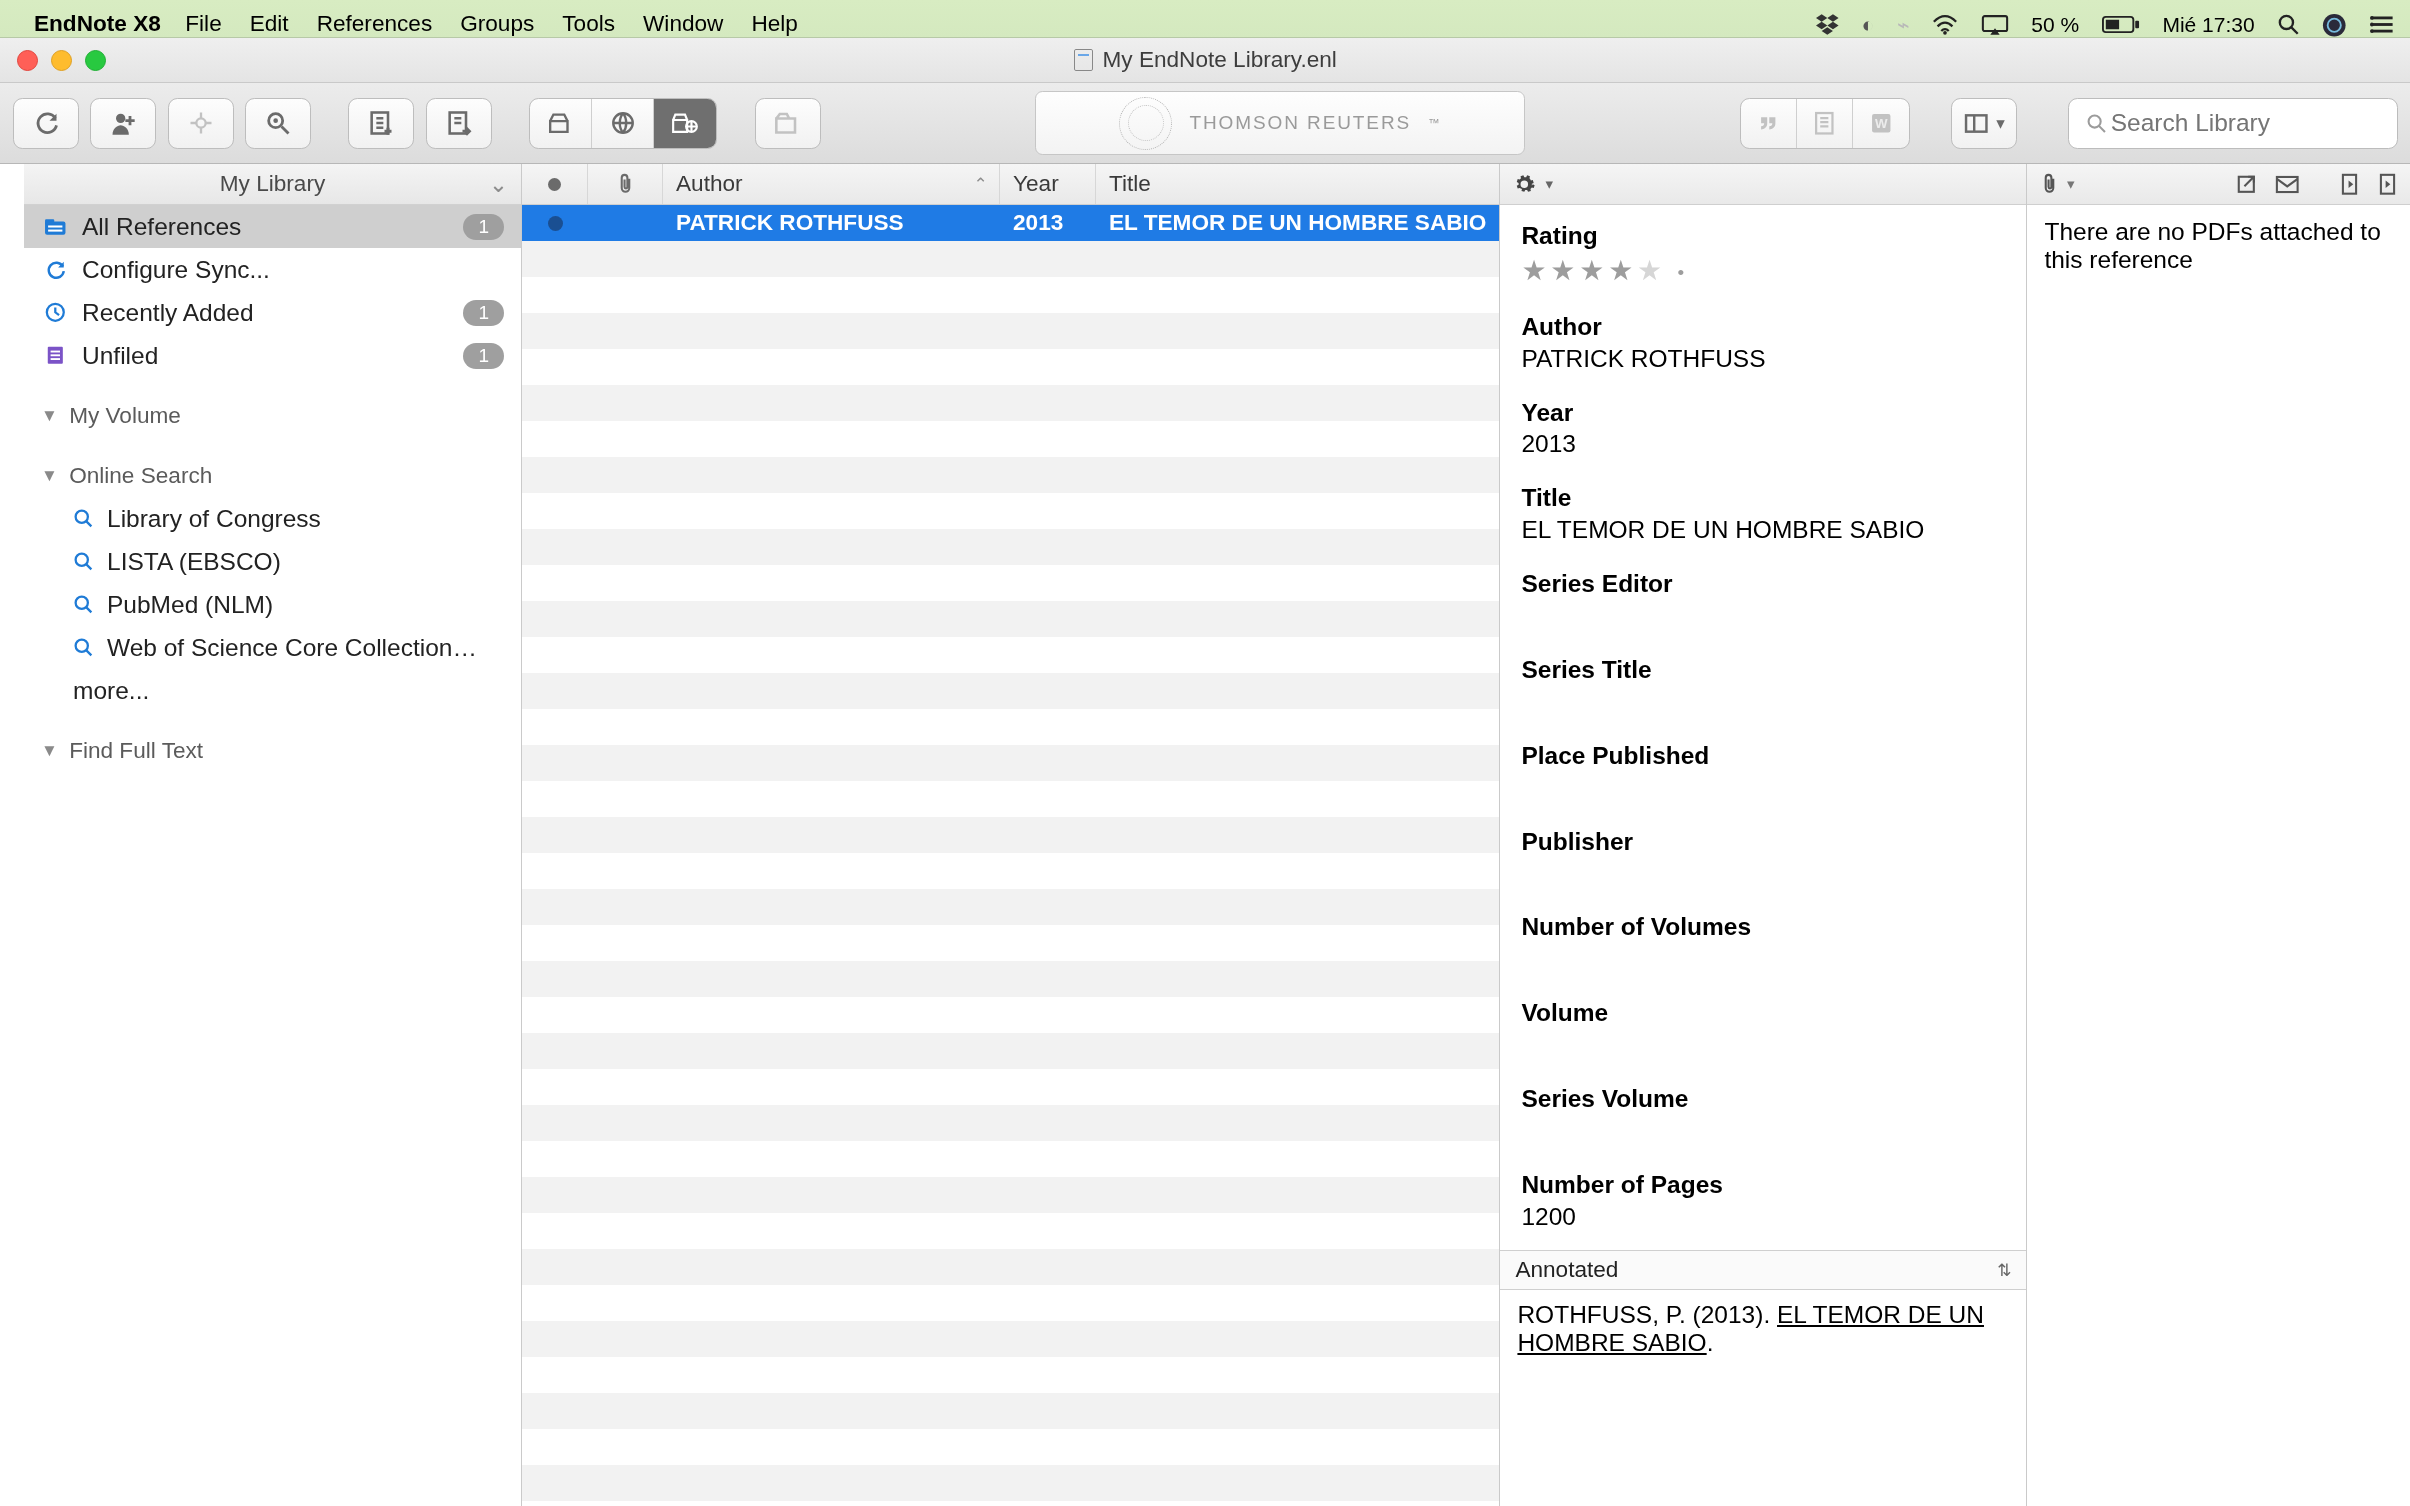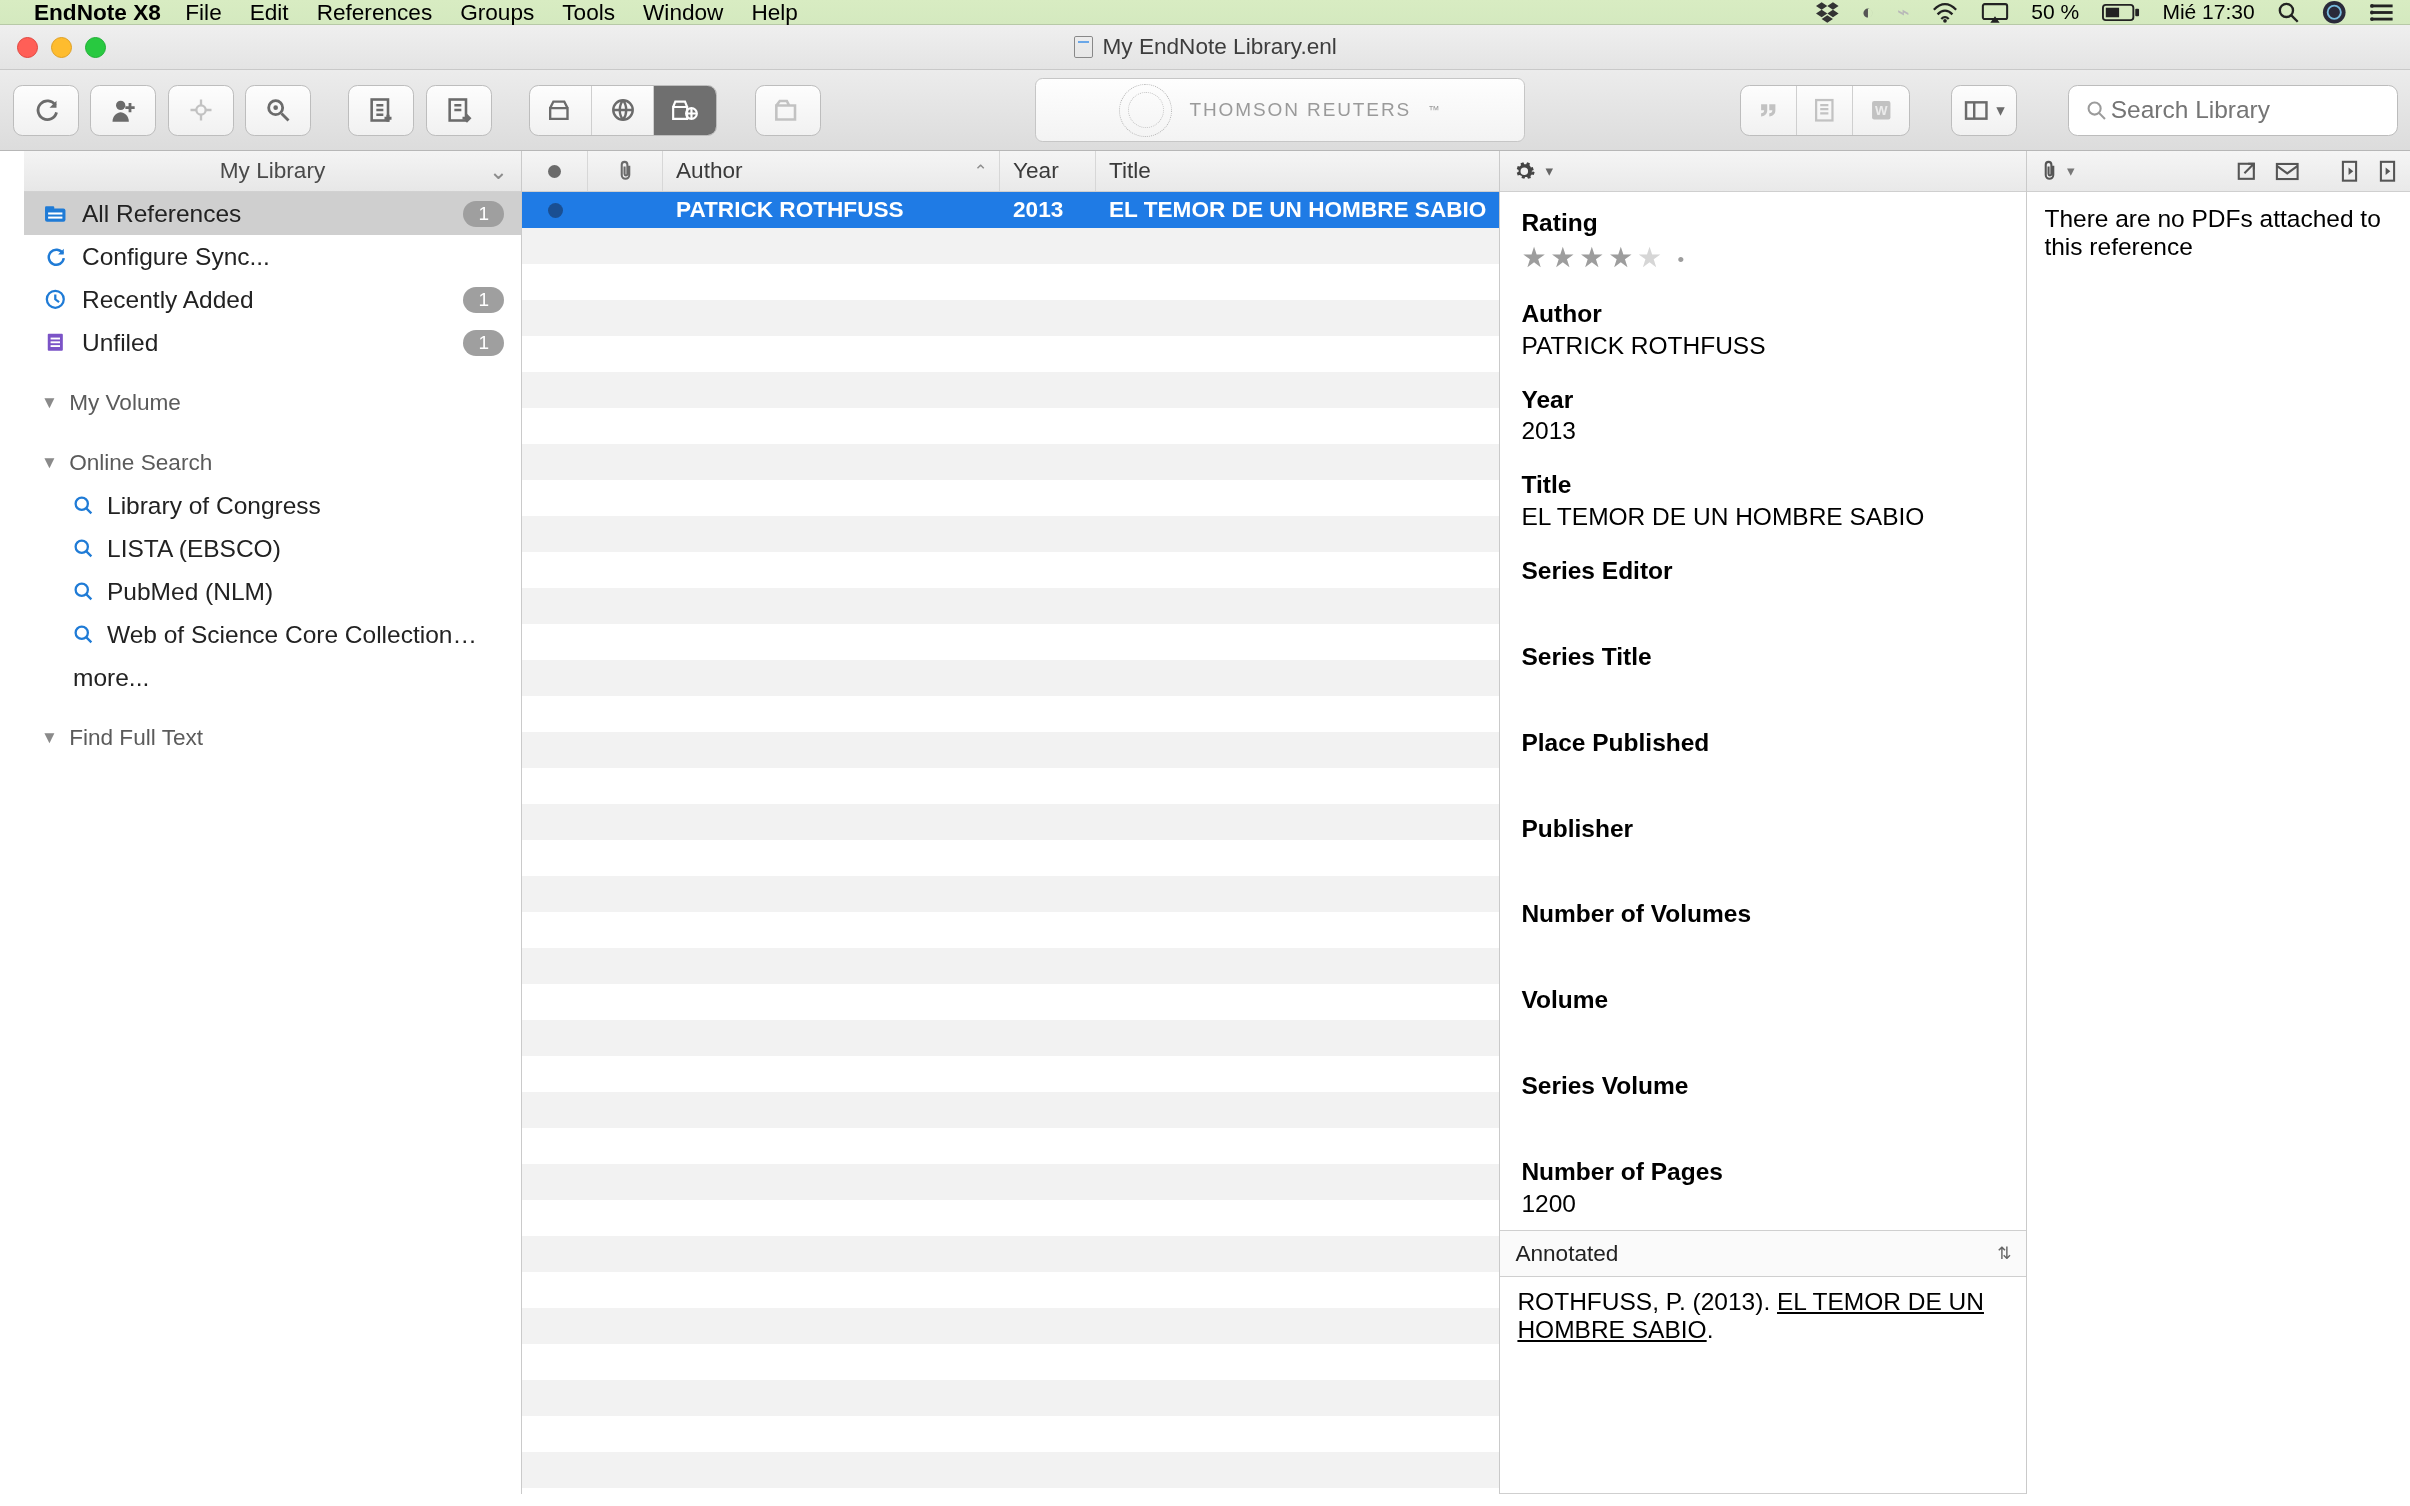--- a/index.html
+++ b/index.html
@@ -1,23 +1,23 @@
 <!DOCTYPE html>
 <html style="font-size:15px"><head>
 <meta charset="utf-8">
 <style>
 * { margin: 0; padding: 0; box-sizing: border-box; font-family: -apple-system, "Helvetica Neue", Helvetica, Arial, sans-serif; -webkit-font-smoothing: antialiased; }
 html,body { width:2411px; height:1507px; overflow:hidden; background:#fff;}
 body{ transform-origin:0 0; }
 
 
 .mac-menu{
-  height:25px; width:100%;
+  height:38px; width:100%;
   background:linear-gradient(#d8ecc2,#d4e9bf);
-  display:flex; align-items:flex-start;
+  display:flex; align-items:flex-end;
   padding:0 17px 0 17px;
   font-size:22.6px;
   color:#000;
   border-bottom:0.9px solid #b7c9a7;
 }
 .mac-menu .apple{font-size:24.5px; margin-right:17px;}
 .mac-menu .appname{font-weight:700; margin-right:24.5px;}
 .mac-menu .m{margin-right:28px;}
 .mac-menu .spacer{flex:1;}
 .mac-right{display:flex; align-items:center; gap:22.6px; font-size:21px;}
@@ -181,21 +181,21 @@
   flex:1; overflow:auto;
   padding:17px 21px 9.4px 21px;
   font-size:24.5px; color:#000;
 }
 .fld{margin-bottom:26px;}
 .fld .lbl{font-weight:700; margin-bottom:3.8px;}
 .fld .val{}
 .stars{font-size:28px;letter-spacing:3.8px;color:#9d9d9d;}
 .stars .dot{font-size:19px;vertical-align:middle;}
 .cite-select{
-  height:47px;border-top:0.9px solid #cfcfcf;border-bottom:0.9px solid #cfcfcf;
+  height:40px;border-top:0.9px solid #cfcfcf;border-bottom:0.9px solid #cfcfcf;
   display:flex;align-items:center;padding:0 15px;justify-content:space-between;
   font-size:22.6px;color:#222;background:#fafafa;
 }
 .cite-select .updown{font-size:17px;color:#666;}
 .citation{
   height:217px;border-bottom:0.9px solid #cfcfcf;
   padding:11.3px 17px; font-size:24.5px;color:#000;
 }
 .citation .u{text-decoration:underline;}
 

